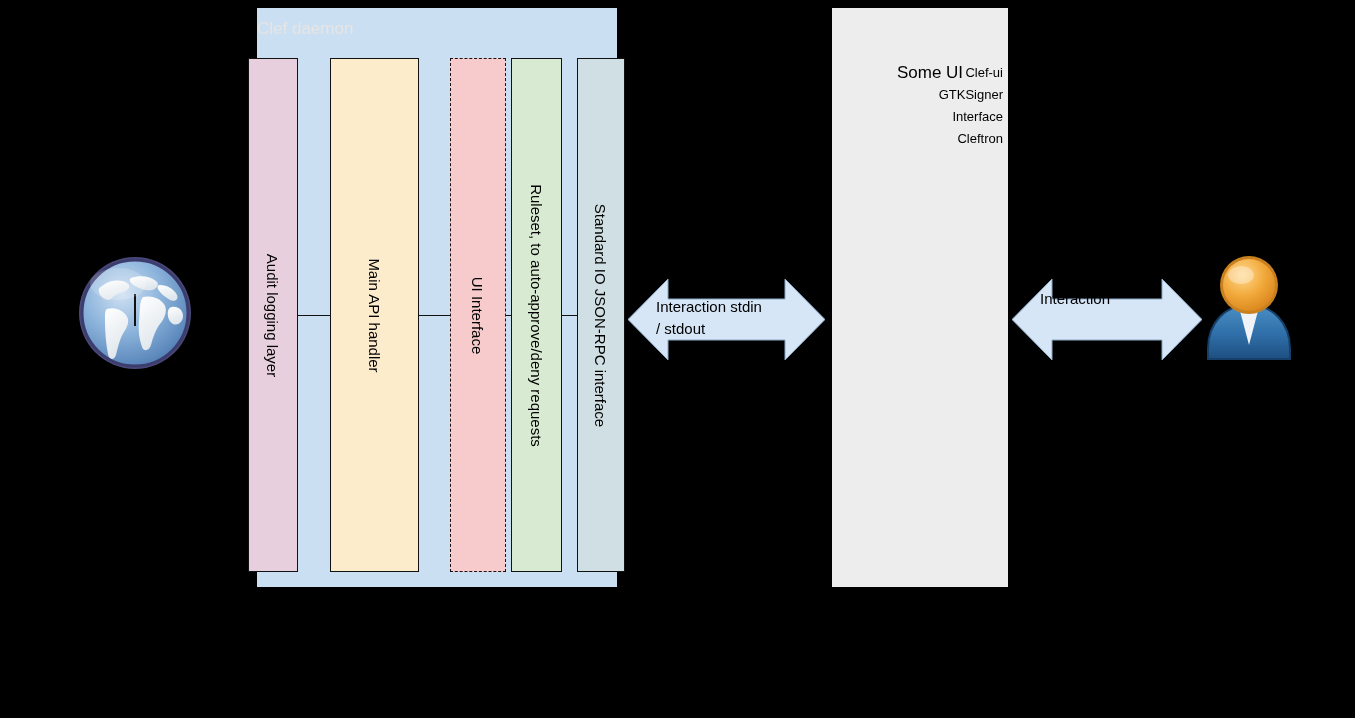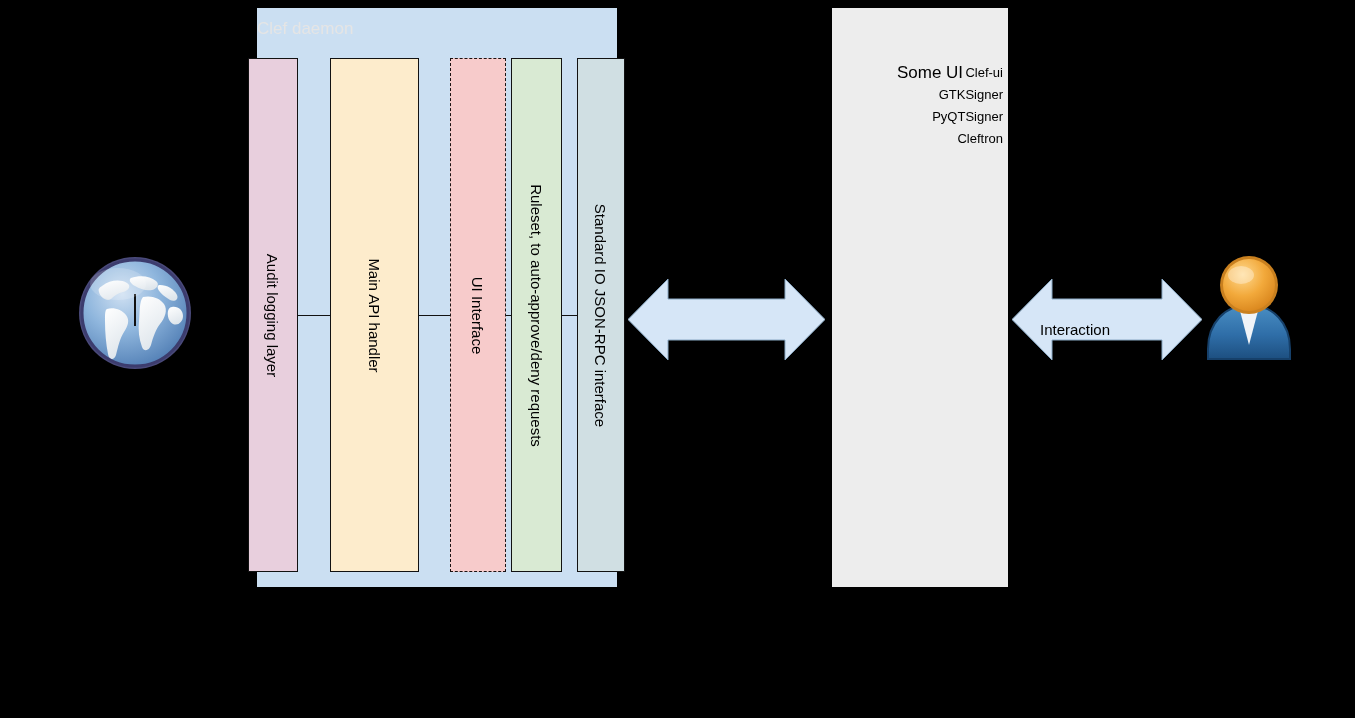--- a/index.html
+++ b/index.html
@@ -44,21 +44,21 @@
   .someui-list div{white-space:nowrap;}
 
   
   .darrow{position:absolute;}
   .darrow svg{display:block;}
   .arrow-label{position:absolute;font-size:15px;line-height:22px;color:#000;}
 
   .arrow-mid{left:628px;top:277px;}
   .label-mid{left:656px;top:296px;width:160px;}
   .arrow-right{left:1012px;top:277px;}
-  .label-right{left:1040px;top:319px;width:150px;}
+  .label-right{left:1040px;top:288px;width:150px;}
 
   
   .icon{position:absolute;}
   .globe-icon{left:74px;top:252px;width:123px;height:123px;}
   .user-icon{left:1205px;top:253px;width:88px;height:110px;}
 </style>
 </head>
 <body>
 
 <div class="canvas">
@@ -114,27 +114,31 @@
   </div>
   <div class="vbox vbox-stdio">
     <span class="vlabel">Standard IO JSON-RPC interface</span>
   </div>
 
   <div class="darrow arrow-mid">
     <svg width="197" height="85" viewBox="0 0 197 85">
       <polygon points="0,42.5 40,2 40,22 157,22 157,2 197,42.5 157,83 157,63 40,63 40,83" fill="#d6e6f7" stroke="#8aa9c4" stroke-width="1"></polygon>
     </svg>
   </div>
+  <div class="arrow-label label-mid">
+    <div>Interaction stdin</div>
+    <div>/ stdout</div>
+  </div>
 
   <div class="someui-box"></div>
   <div class="someui-title">Some UI</div>
   <div class="someui-list">
     <div>Clef-ui</div>
     <div>GTKSigner</div>
-    <div>PyQTSigner</div>
+    <div>Interface</div>
     <div>Cleftron</div>
   </div>
 
   <div class="darrow arrow-right">
     <svg width="190" height="85" viewBox="0 0 190 85">
       <polygon points="0,42.5 40,2 40,22 150,22 150,2 190,42.5 150,83 150,63 40,63 40,83" fill="#d6e6f7" stroke="#8aa9c4" stroke-width="1"></polygon>
     </svg>
   </div>
   <div class="arrow-label label-right">
     <div>Interaction</div>

